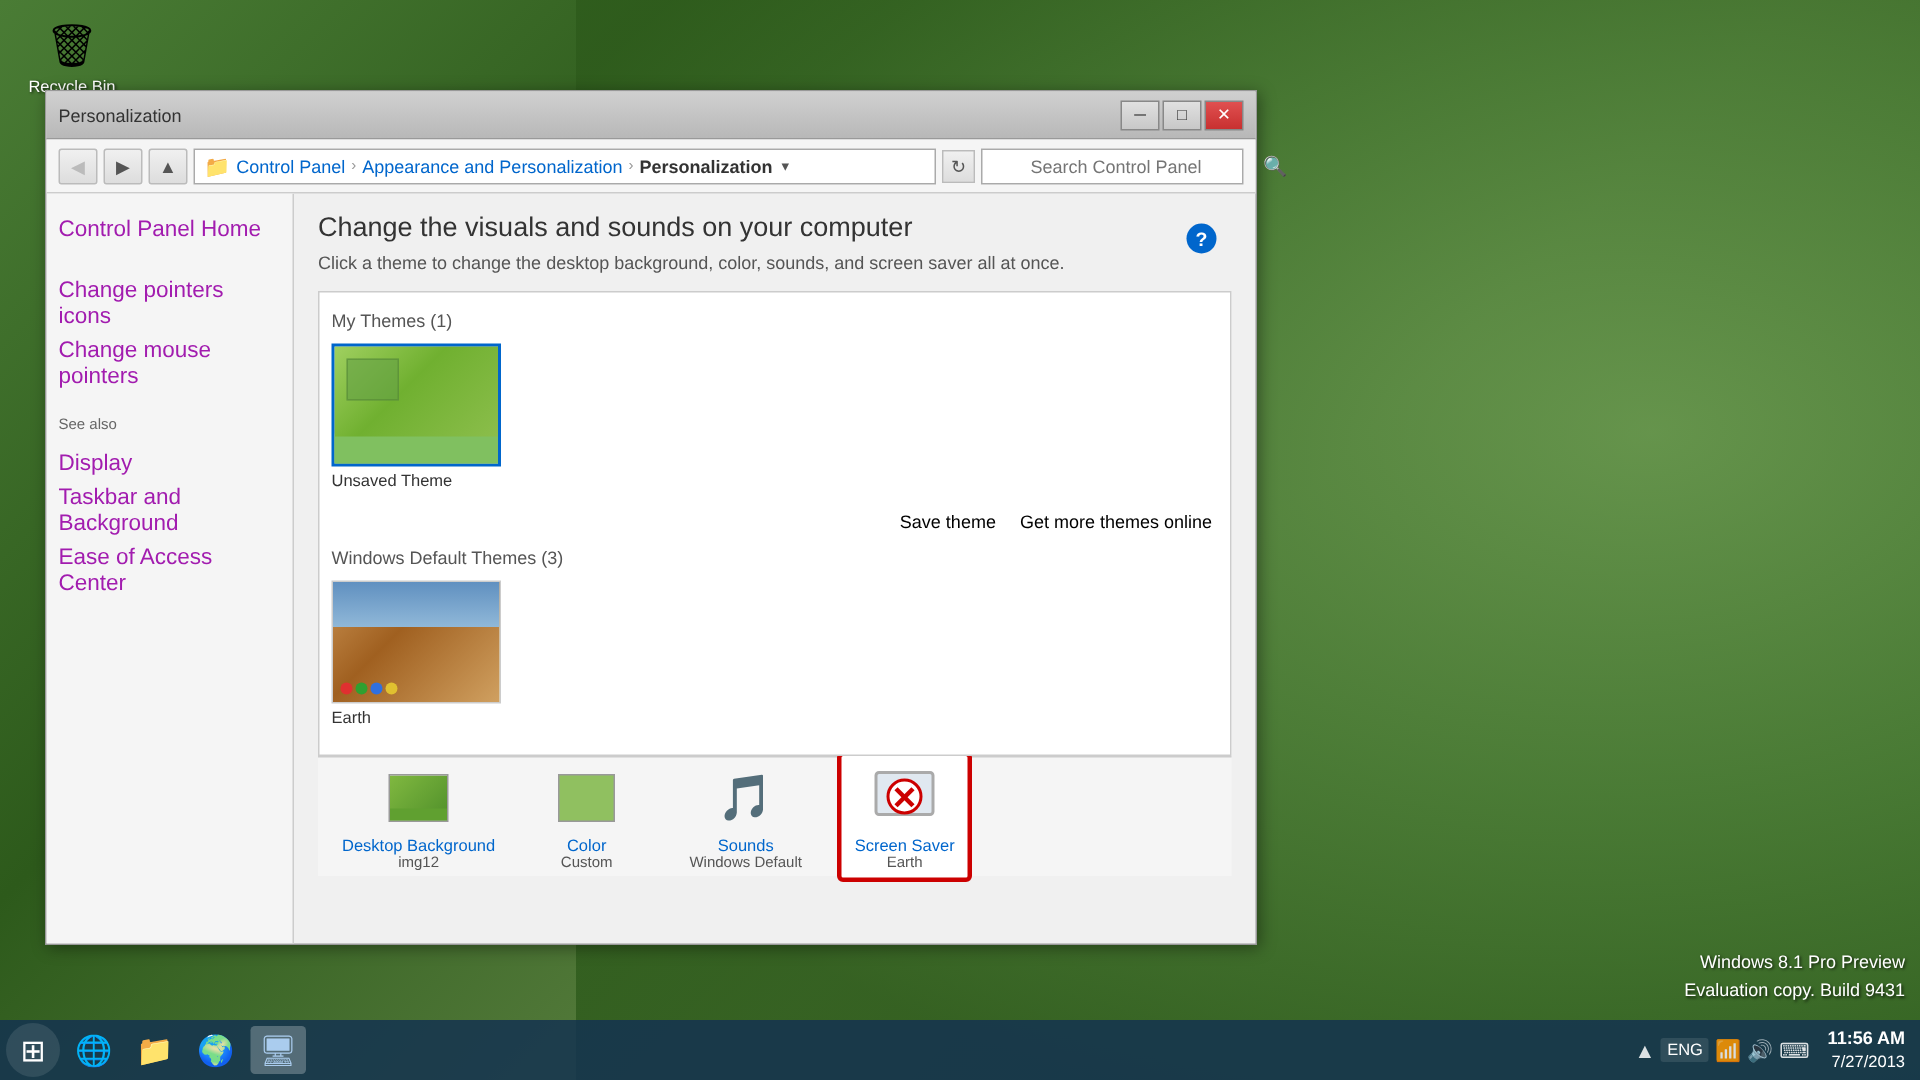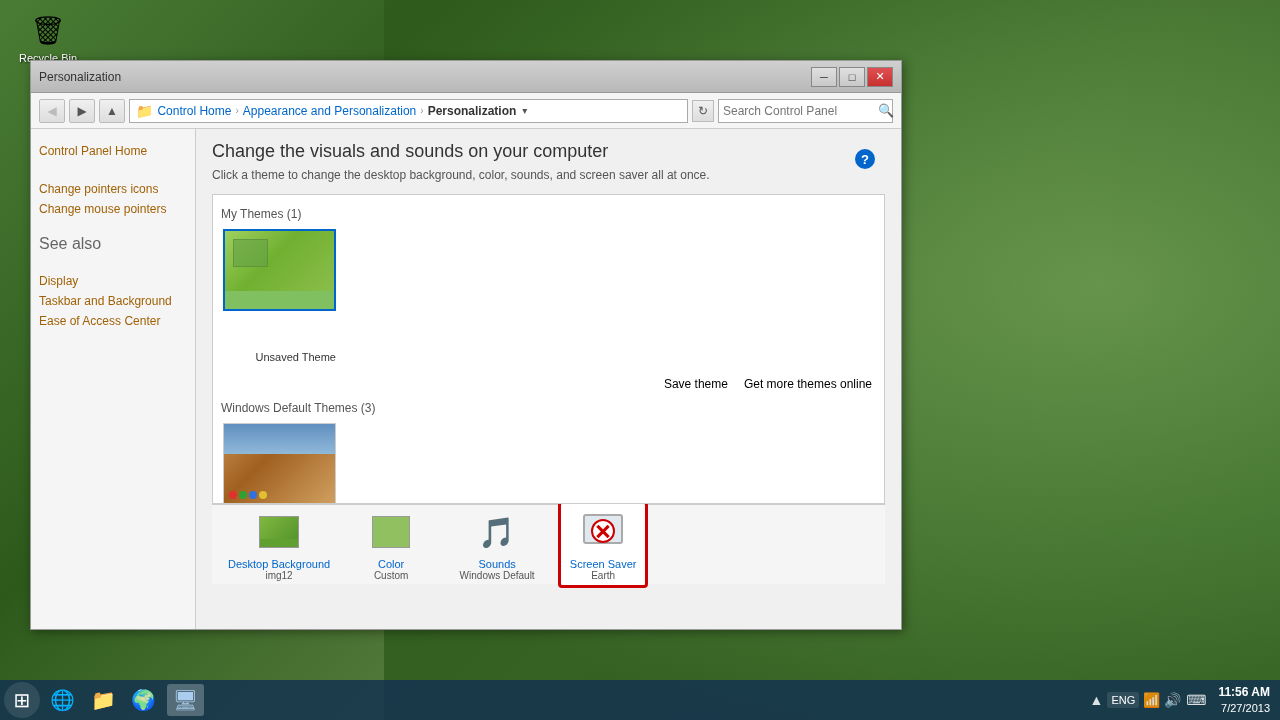--- a/index.html
+++ b/index.html
@@ -58,21 +58,21 @@
       text-align: center;
       text-shadow: 1px 1px 2px rgba(0,0,0,0.8);
       margin-top: 2px;
     }
 
     
     .window {
       position: absolute;
       top: 60px;
       left: 30px;
-      width: 872px;
+      width: 808px;
       height: 570px;
       background: #f0f0f0;
       border: 1px solid #999;
       box-shadow: 2px 2px 10px rgba(0,0,0,0.4);
       display: flex;
       flex-direction: column;
     }
 
     
     .title-bar {
@@ -160,20 +160,21 @@
       align-items: center;
       padding: 0 4px;
     }
     .search-input {
       flex: 1;
       border: none;
       outline: none;
       font-size: 12px;
       color: #666;
       background: transparent;
+      margin-left: 28px;
     }
     .search-icon-btn {
       color: #666;
       font-size: 13px;
       cursor: pointer;
     }
     .refresh-btn {
       width: 22px;
       height: 22px;
       border: 1px solid #bbb;
@@ -196,31 +197,31 @@
     
     .sidebar {
       width: 165px;
       padding: 12px 8px;
       border-right: 1px solid #ccc;
       background: #f5f5f5;
       flex-shrink: 0;
     }
     .sidebar-link {
       display: block;
-      color: #a16207;
-      font-size: 12px;
+      color: #a21caf;
+      font-size: 15px;
       text-decoration: none;
       padding: 3px 0;
       cursor: pointer;
     }
     .sidebar-section-title {
-      font-size: 16px;
+      font-size: 10px;
       color: #666;
       margin-top: 16px;
-      margin-bottom: 18px;
+      margin-bottom: 8px;
     }
     .help-icon {
       float: right;
       width: 20px;
       height: 20px;
       border-radius: 50%;
       background: #0066cc;
       color: white;
       display: flex;
       align-items: center;
@@ -274,24 +275,23 @@
     }
     .themes-grid {
       display: flex;
       flex-wrap: wrap;
       gap: 8px;
       margin-bottom: 8px;
     }
     .theme-item {
       display: flex;
       flex-direction: column;
-      align-items: flex-end;
+      align-items: flex-start;
       cursor: pointer;
       width: 115px;
-      gap: 36px;
     }
     .theme-preview {
       width: 113px;
       height: 82px;
       border: 2px solid #0066cc;
       overflow: hidden;
       position: relative;
     }
     .theme-preview.unselected {
       border: 1px solid #ccc;
@@ -487,39 +487,43 @@
 </head>
 <body>
 
 <div class="desktop">
 
   <div class="desktop-icon">
     <div class="icon-img">🗑</div>
     <div class="icon-label">Recycle Bin</div>
   </div>
 
+  <div class="windows-info">
+    <div>Windows 8.1 Pro Preview</div>
+    <div>Evaluation copy. Build 9431</div>
+  </div>
 
   <div class="window">
 
     <div class="title-bar">
       <span class="title-bar-title">Personalization</span>
       <div class="title-bar-controls">
         <button class="title-btn">─</button>
         <button class="title-btn">□</button>
         <button class="title-btn close-btn">✕</button>
       </div>
     </div>
 
     <div class="address-bar">
       <button class="nav-btn disabled">◀</button>
       <button class="nav-btn">▶</button>
       <button class="nav-btn">▲</button>
       <div class="breadcrumb-bar">
         <span style="font-size:14px;color:#555;">📁</span>
-        <a class="breadcrumb-link">Control Home</a>
+        <a class="breadcrumb-link">Control Panel</a>
         <span class="breadcrumb-sep">›</span>
         <a class="breadcrumb-link">Appearance and Personalization</a>
         <span class="breadcrumb-sep">›</span>
         <span class="breadcrumb-current">Personalization</span>
         <button style="border:none;background:none;cursor:pointer;color:#555;font-size:10px;padding:0 2px;">▾</button>
       </div>
       <button class="refresh-btn">↻</button>
       <div class="search-box">
         <input class="search-input" type="text" placeholder="Search Control Panel" style="">
         <span class="search-icon-btn">🔍</span>

